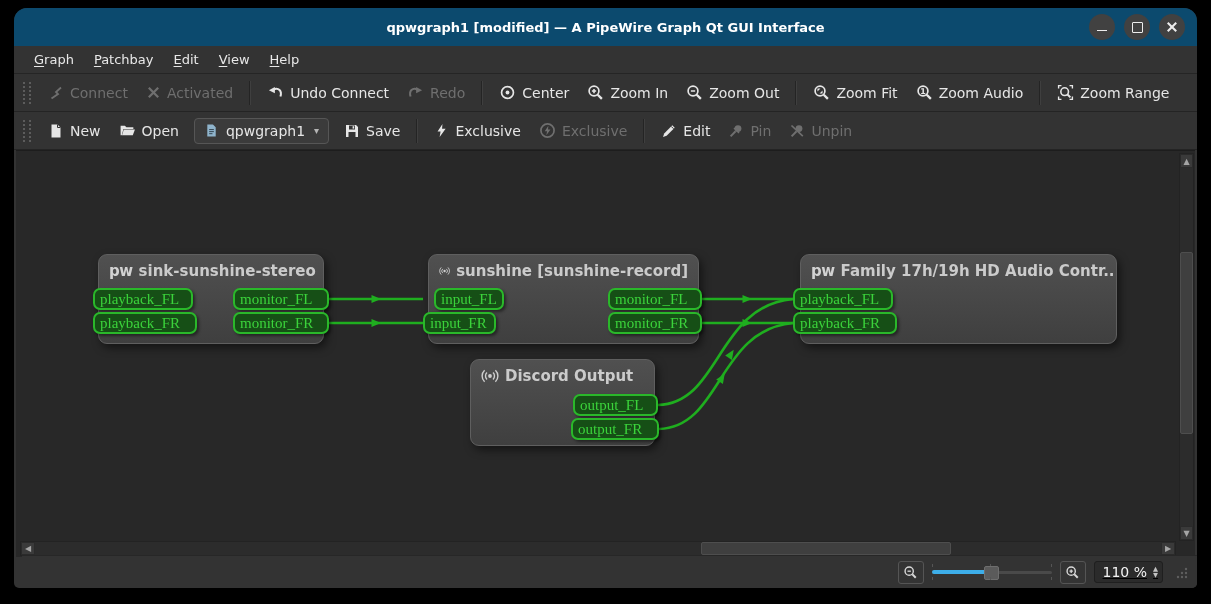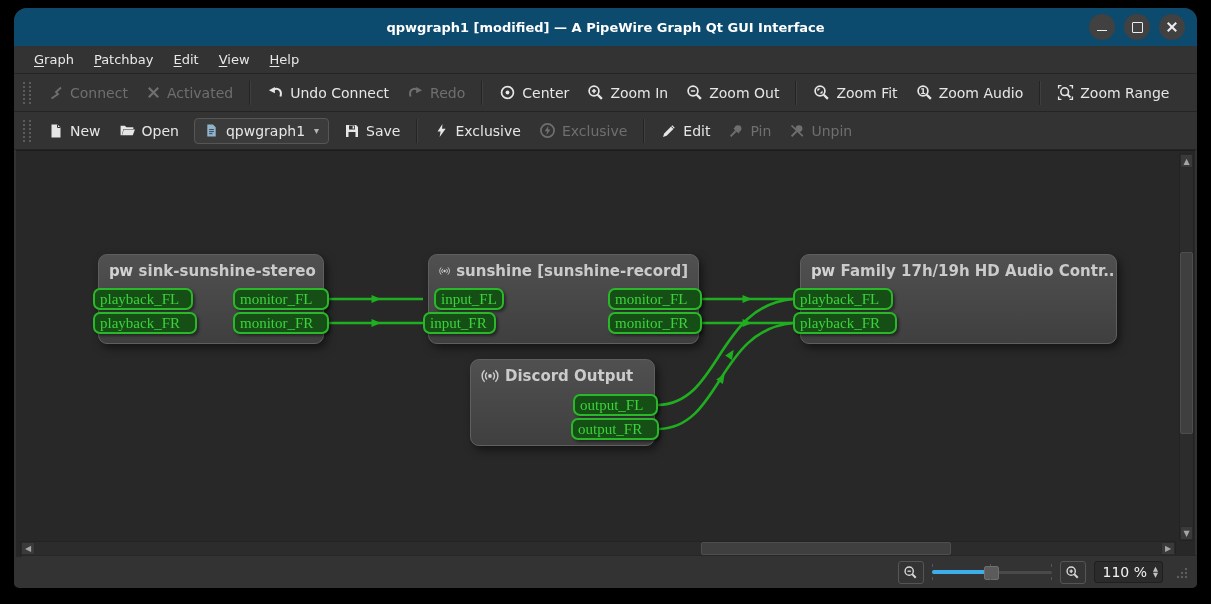--- a/index.html
+++ b/index.html
@@ -58,21 +58,21 @@
   .vscroll{position:absolute;right:1px;top:2px;width:15px;height:388px;background:#2c2c2c;border:1px solid #232323;box-sizing:border-box;}
   .hscroll{position:absolute;left:4px;bottom:1px;height:15px;width:1156px;background:#2c2c2c;border:1px solid #232323;box-sizing:border-box;}
   .sb-btn{position:absolute;background:#3a3a3a;border:1px solid #2a2a2a;color:#a5a5a5;font-size:8px;
           display:flex;align-items:center;justify-content:center;box-sizing:border-box;}
   .vscroll .sb-btn{left:0;width:13px;height:14px;}
   .hscroll .sb-btn{top:0;height:13px;width:14px;}
   .sb-thumb{position:absolute;background:#3f3f3f;border:1px solid #4e4e4e;border-radius:2px;box-sizing:border-box;}
 
   
   .statusbar{position:absolute;left:8px;bottom:0;right:0;height:32px;background:#333;
-             display:flex;align-items:center;border-top:1px solid #272727;}
+             display:flex;align-items:center;border-top:1px solid #272727;text-decoration:underline;}
   .sb-right{margin-left:auto;display:flex;align-items:center;gap:8px;padding-right:8px;}
   .mag-btn{width:24px;height:21px;border:1px solid #555;border-radius:3px;color:#d8d8d8;
            display:flex;align-items:center;justify-content:center;background:#343434;}
   .slider{position:relative;width:120px;height:18px;}
   .slider .track{position:absolute;left:0;right:0;top:8px;height:3px;background:#4a4a4a;border-radius:2px;}
   .slider .fill{position:absolute;left:0;top:7px;height:4px;background:#3daee9;border-radius:2px;}
   .slider .handle{position:absolute;top:3px;width:13px;height:12px;background:#5b5b5b;border:1px solid #6e6e6e;border-radius:2px;}
   .slider .tick{position:absolute;width:1px;height:3px;background:#555;}
   .spinbox{display:flex;align-items:center;background:#2b2b2b;border:1px solid #1f1f1f;border-radius:3px;
            color:#f2f2f2;font-size:14px;padding:2px 4px 2px 8px;gap:6px;}

